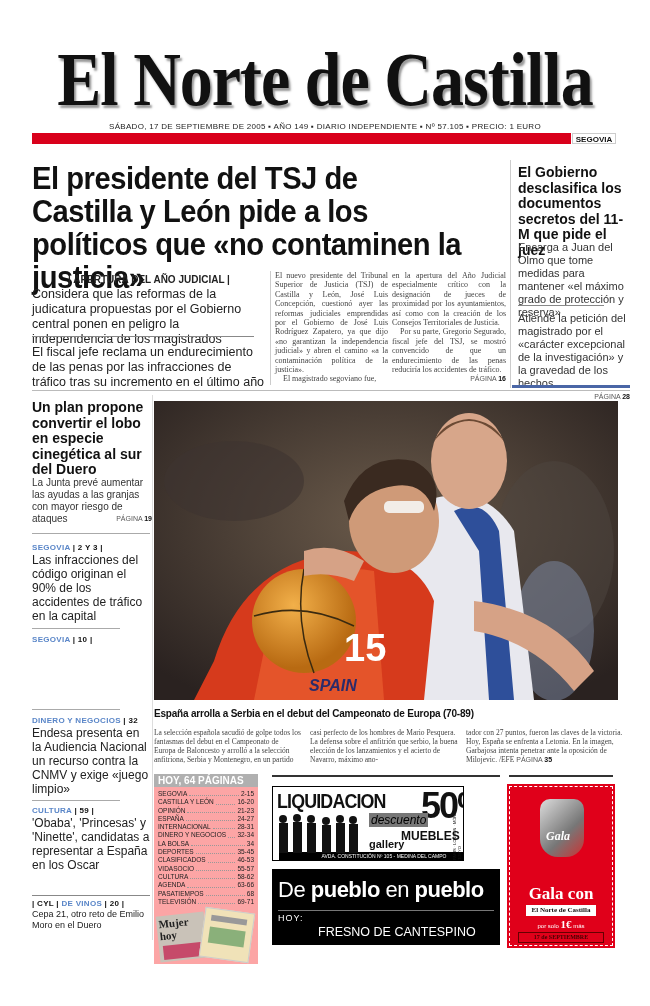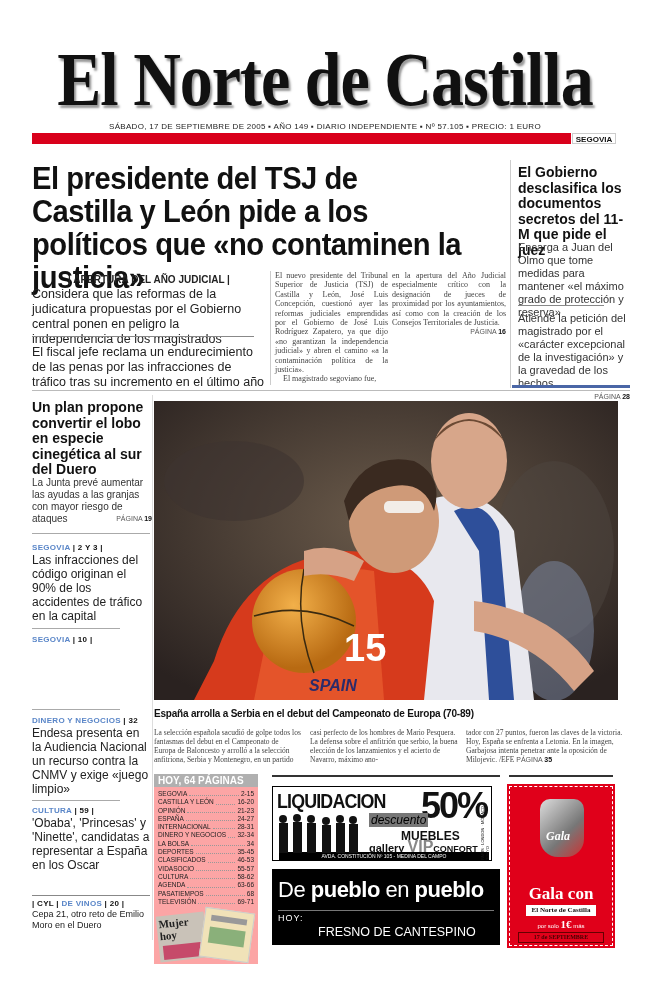--- a/index.html
+++ b/index.html
@@ -47,21 +47,21 @@
   .cap-col { top: 728px; font-family: "Liberation Serif", serif; font-size: 7.5px; line-height: 9px; color: #444; }
 
   
   .index { left: 154px; top: 774px; width: 104px; background: #fca5a5; }
   .index-head { background: #b0b0b0; color: #fff; font-weight: bold; font-size: 10px; padding: 1px 4px; }
   .index-row { display: flex; justify-content: space-between; font-size: 6.5px; line-height: 8.3px; padding: 0 4px; color: #222; }
   .index-row .dots { flex: 1; border-bottom: 1px dotted #999; margin: 0 2px 2px; }
   .magazine { margin: 4px 4px 2px; height: 52px; position: relative; }
 
   
-  .ad1 { left: 272px; top: 786px; width: 220px; height: 75px; border: 1px solid #000; background: #fff; overflow: hidden; }
+  .ad1 { left: 272px; top: 786px; width: 192px; height: 75px; border: 1px solid #000; background: #fff; overflow: hidden; }
   .ad2 { left: 272px; top: 869px; width: 228px; height: 76px; background: #000; color: #fff; }
   .ad3 { left: 509px; top: 786px; width: 104px; height: 160px; background: #e0001a; color: #fff; border: 1px dashed #fff; outline: 2px solid #e0001a; }
   .toprule { height: 2px; background: #333; }
 </style>
 </head>
 <body>
 
 <div class="abs masthead">El Norte de Castilla</div>
 <div class="abs dateline">SÁBADO, 17 DE SEPTIEMBRE DE 2005 ▪ AÑO 149 ▪ DIARIO INDEPENDIENTE ▪ Nº 57.105 ▪ PRECIO: 1 EURO</div>
 <div class="abs redbar"></div>
@@ -75,20 +75,21 @@
 <div class="abs sep" style="left:32px;top:336px;width:222px;"></div>
 <div class="abs lead-sub2">El fiscal jefe reclama un endurecimiento de las penas por las infracciones de tráfico tras su incremento en el último año</div>
 
 <div class="abs vrule" style="left:270px;top:271px;height:114px;"></div>
 <div class="abs body-col col1">
   <p>El nuevo presidente del Tribunal Superior de Justicia (TSJ) de Castilla y León, José Luis Concepción, cuestionó ayer las reformas judiciales emprendidas por el Gobierno de José Luis Rodríguez Zapatero, ya que dijo «no garantizan la independencia judicial» y abren el camino «a la contaminación política de la justicia».</p>
   <p style="text-indent:8px">El magistrado segoviano fue,</p>
 </div>
 <div class="abs body-col col2">
   <p>en la apertura del Año Judicial especialmente crítico con la designación de jueces de proximidad por los ayuntamientos, así como con la creación de los Consejos Territoriales de Justicia.</p>
+  <p style="text-indent:8px">Por su parte, Gregorio Segurado, fiscal jefe del TSJ, se mostró convencido de que un endurecimiento de las penas reduciría los accidentes de tráfico.</p>
   <div class="pagina"><span>PÁGINA</span> <b>16</b></div>
 </div>
 
 <div class="abs vrule" style="left:510px;top:160px;height:228px;"></div>
 <div class="abs side-head">El Gobierno desclasifica los documentos secretos del 11-M que pide el juez</div>
 <div class="abs side-text side-text1">Encarga a Juan del Olmo que tome medidas para mantener «el máximo grado de protección y reserva»</div>
 <div class="abs sep" style="left:518px;top:305px;width:86px;"></div>
 <div class="abs side-text side-text2">
   <span>Atiende la petición del magistrado por el «carácter excepcional de la investigación» y la gravedad de los hechos</span>
   <div class="pagina"><span>PÁGINA</span> <b>28</b></div>

